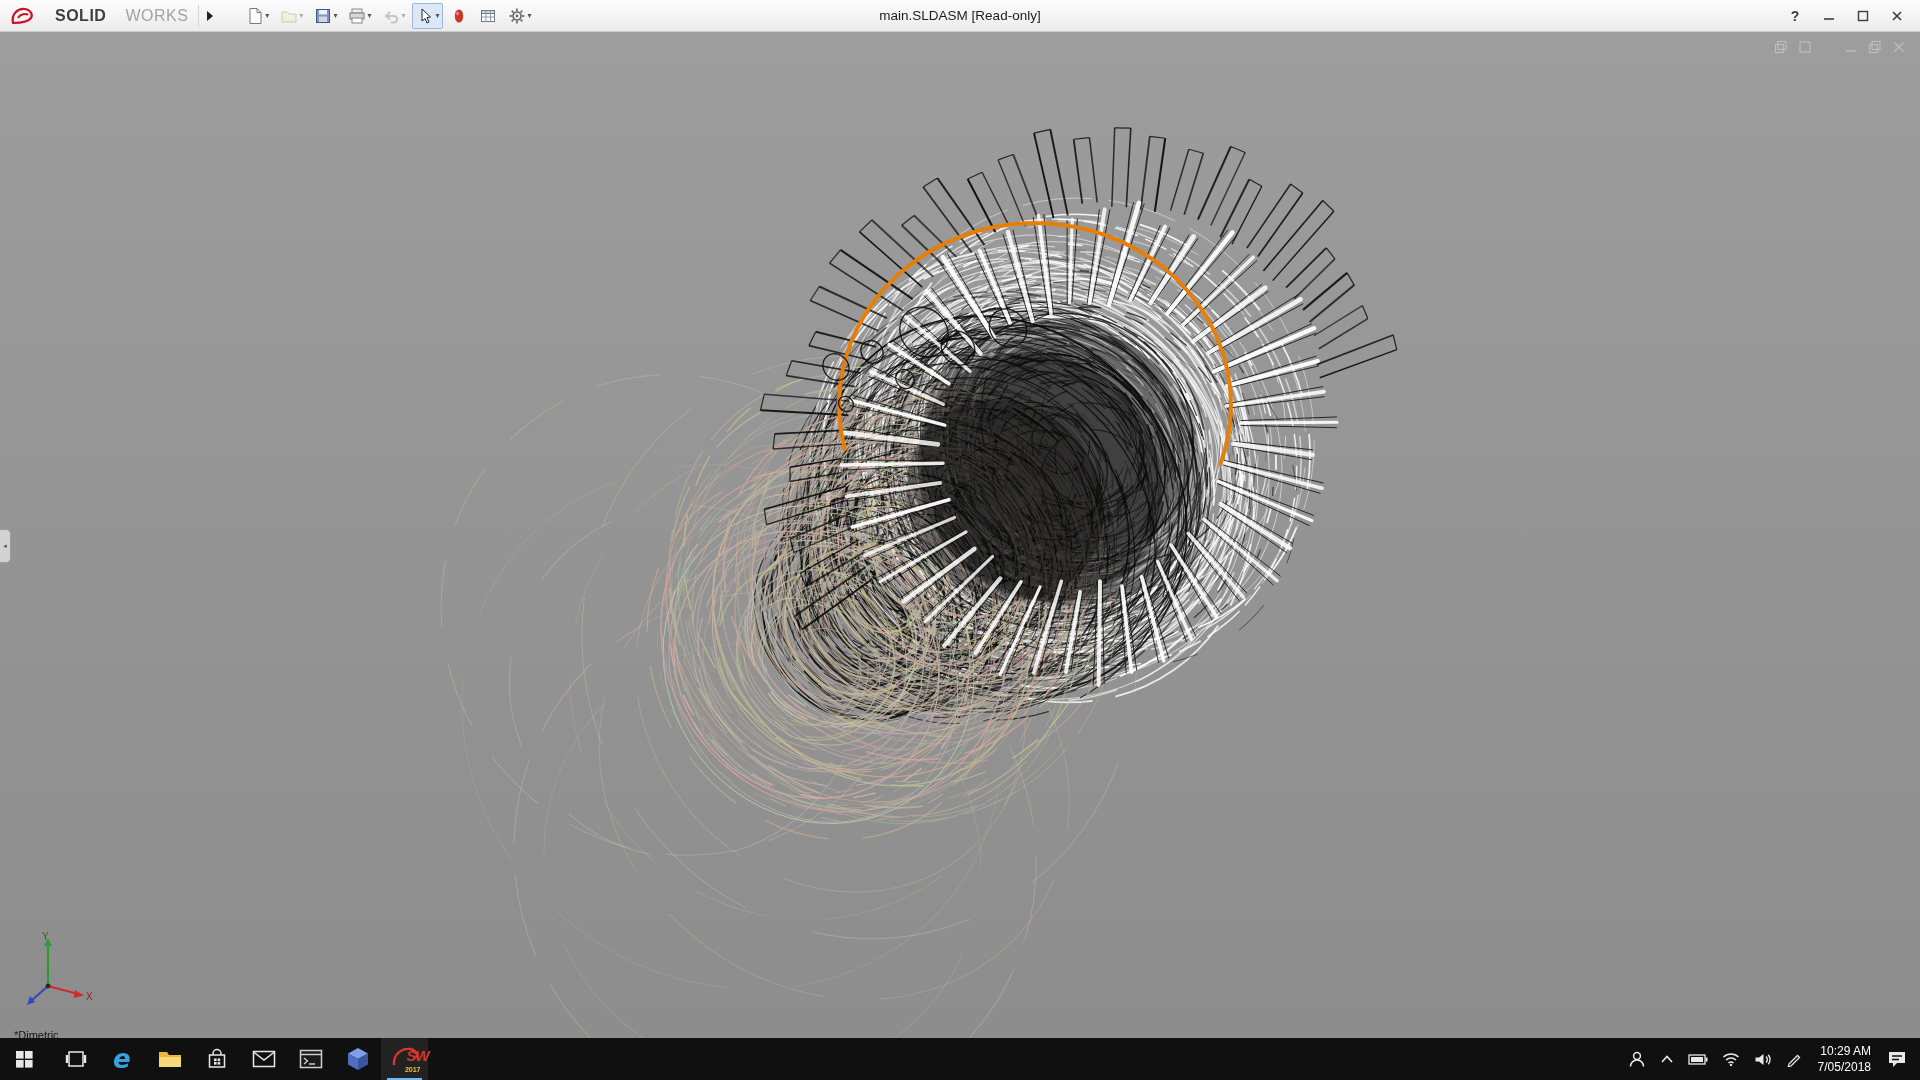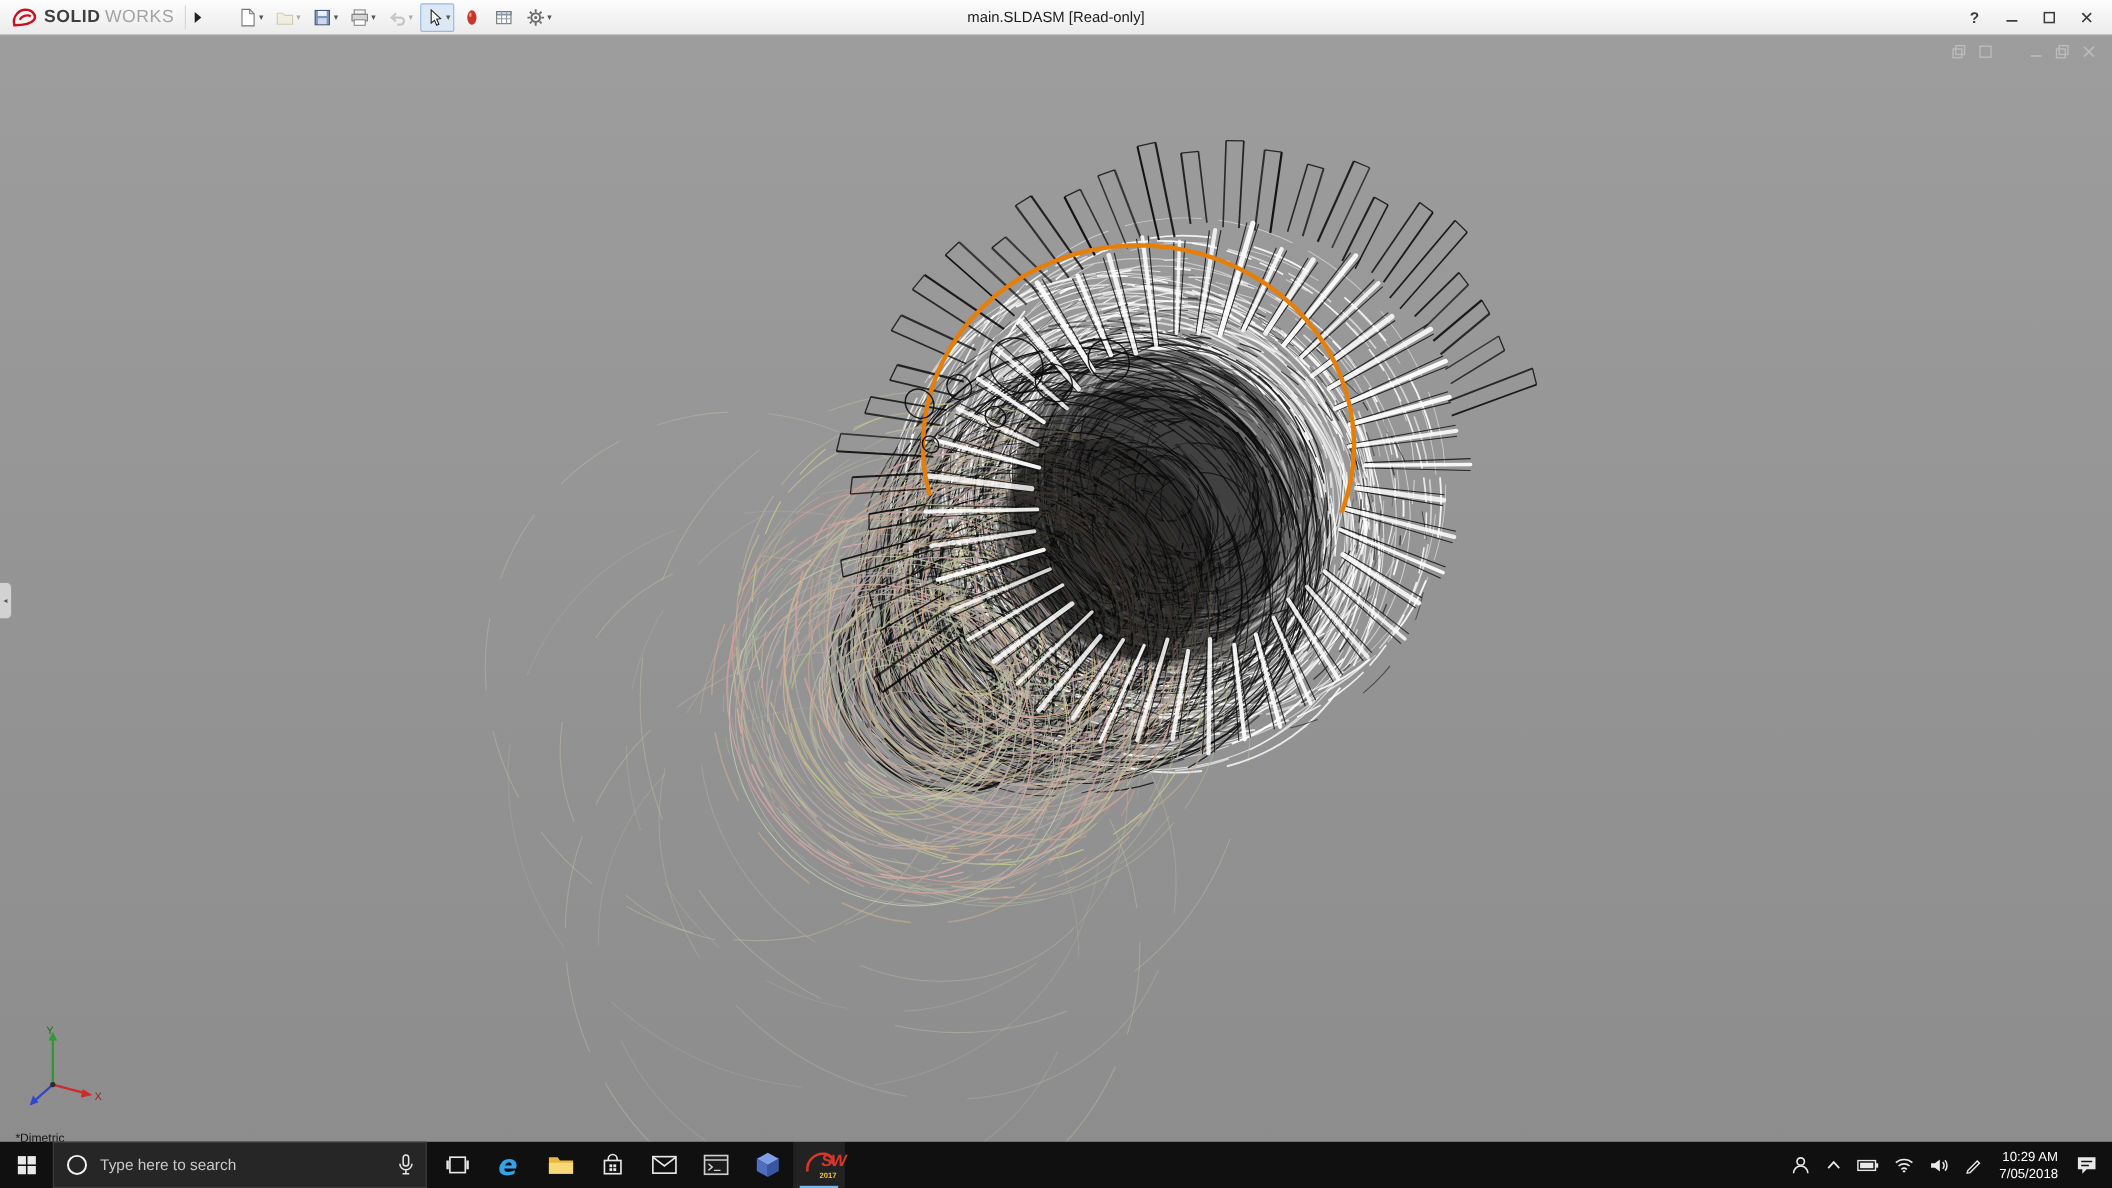--- a/index.html
+++ b/index.html
@@ -2,21 +2,21 @@
 <html><head>
 <meta charset="utf-8">
 <style>
   *{margin:0;padding:0;box-sizing:border-box}
   html,body{width:1920px;height:1080px;overflow:hidden;font-family:"Liberation Sans",sans-serif;background:#8f8f8f}
 
   
   .titlebar{position:absolute;top:0;left:0;width:1920px;height:32px;
     background:linear-gradient(#fdfdfd,#ebebeb);border-bottom:1px solid #c9c9c9;
     display:flex;align-items:center;z-index:30}
-  .brand{display:flex;align-items:center;margin-left:10px;gap:4px}
+  .brand{display:flex;align-items:center;margin-left:10px;gap:19px}
   .brand-solid{font-size:16px;font-weight:bold;color:#3f3f3f;letter-spacing:.5px}
   .brand-works{font-size:16px;font-weight:normal;color:#a3a3a3;letter-spacing:.5px}
   .flyout{margin-left:10px;width:16px;height:22px;display:flex;align-items:center;justify-content:center;cursor:pointer;border-left:1px solid #d5d5d5;padding-left:6px}
   .toolbar{display:flex;align-items:center;margin-left:28px;gap:3px}
   .tbtn{height:26px;display:flex;align-items:center;padding:0 3px;border:1px solid transparent;border-radius:2px;cursor:pointer}
   .tbtn.sel{background:#dde8f6;border-color:#9ab8da}
   .tbtn.disabled{opacity:.45}
   .caret{font-size:8px;color:#555;margin-left:1px}
   .doc-title{position:absolute;left:50%;top:0;transform:translateX(-50%);height:48px;line-height:32px;font-size:13.5px;color:#1c1c1c;white-space:nowrap}
   .win-controls{margin-left:auto;display:flex;align-items:center;gap:4px;margin-right:8px}
@@ -963,30 +963,20 @@
 <div class="taskbar">
   <div class="start">
     <svg width="17" height="17">
       <rect x="0" y="0" width="7.6" height="7.6" fill="#e8e8e8"></rect>
         <rect x="9" y="0" width="7.6" height="7.6" fill="#e8e8e8"></rect>
       <rect x="0" y="9" width="7.6" height="7.6" fill="#e8e8e8"></rect>
         <rect x="9" y="9" width="7.6" height="7.6" fill="#e8e8e8"></rect>
     </svg>
   </div>
 
-  <div class="search">
-    <svg width="22" height="22">
-        <circle cx="11" cy="11" r="8.2" fill="none" stroke="#f2f2f2" stroke-width="1.8"></circle>
-      </svg>
-    <span class="search-text">Type here to search</span>
-    <svg width="16" height="20">
-      <rect x="5.5" y="1" width="5" height="10" rx="2.5" fill="none" stroke="#e8e8e8" stroke-width="1.4"></rect>
-      <path d="M2.5 9 a5.5 5.5 0 0 0 11 0 M8 14.5 v3.5 M5 18 h6" fill="none" stroke="#e8e8e8" stroke-width="1.4"></path>
-    </svg>
-  </div>
 
   <div class="tb-apps">
     <div class="app">
       <svg width="22" height="22">
         <rect x="4" y="4" width="14" height="14" fill="none" stroke="#e8e8e8" stroke-width="1.5"></rect>
         <rect x="0.8" y="7" width="2.2" height="8" fill="#e8e8e8"></rect>
           <rect x="19" y="7" width="2.2" height="8" fill="#e8e8e8"></rect>
       </svg>
     </div>
     <div class="app">

